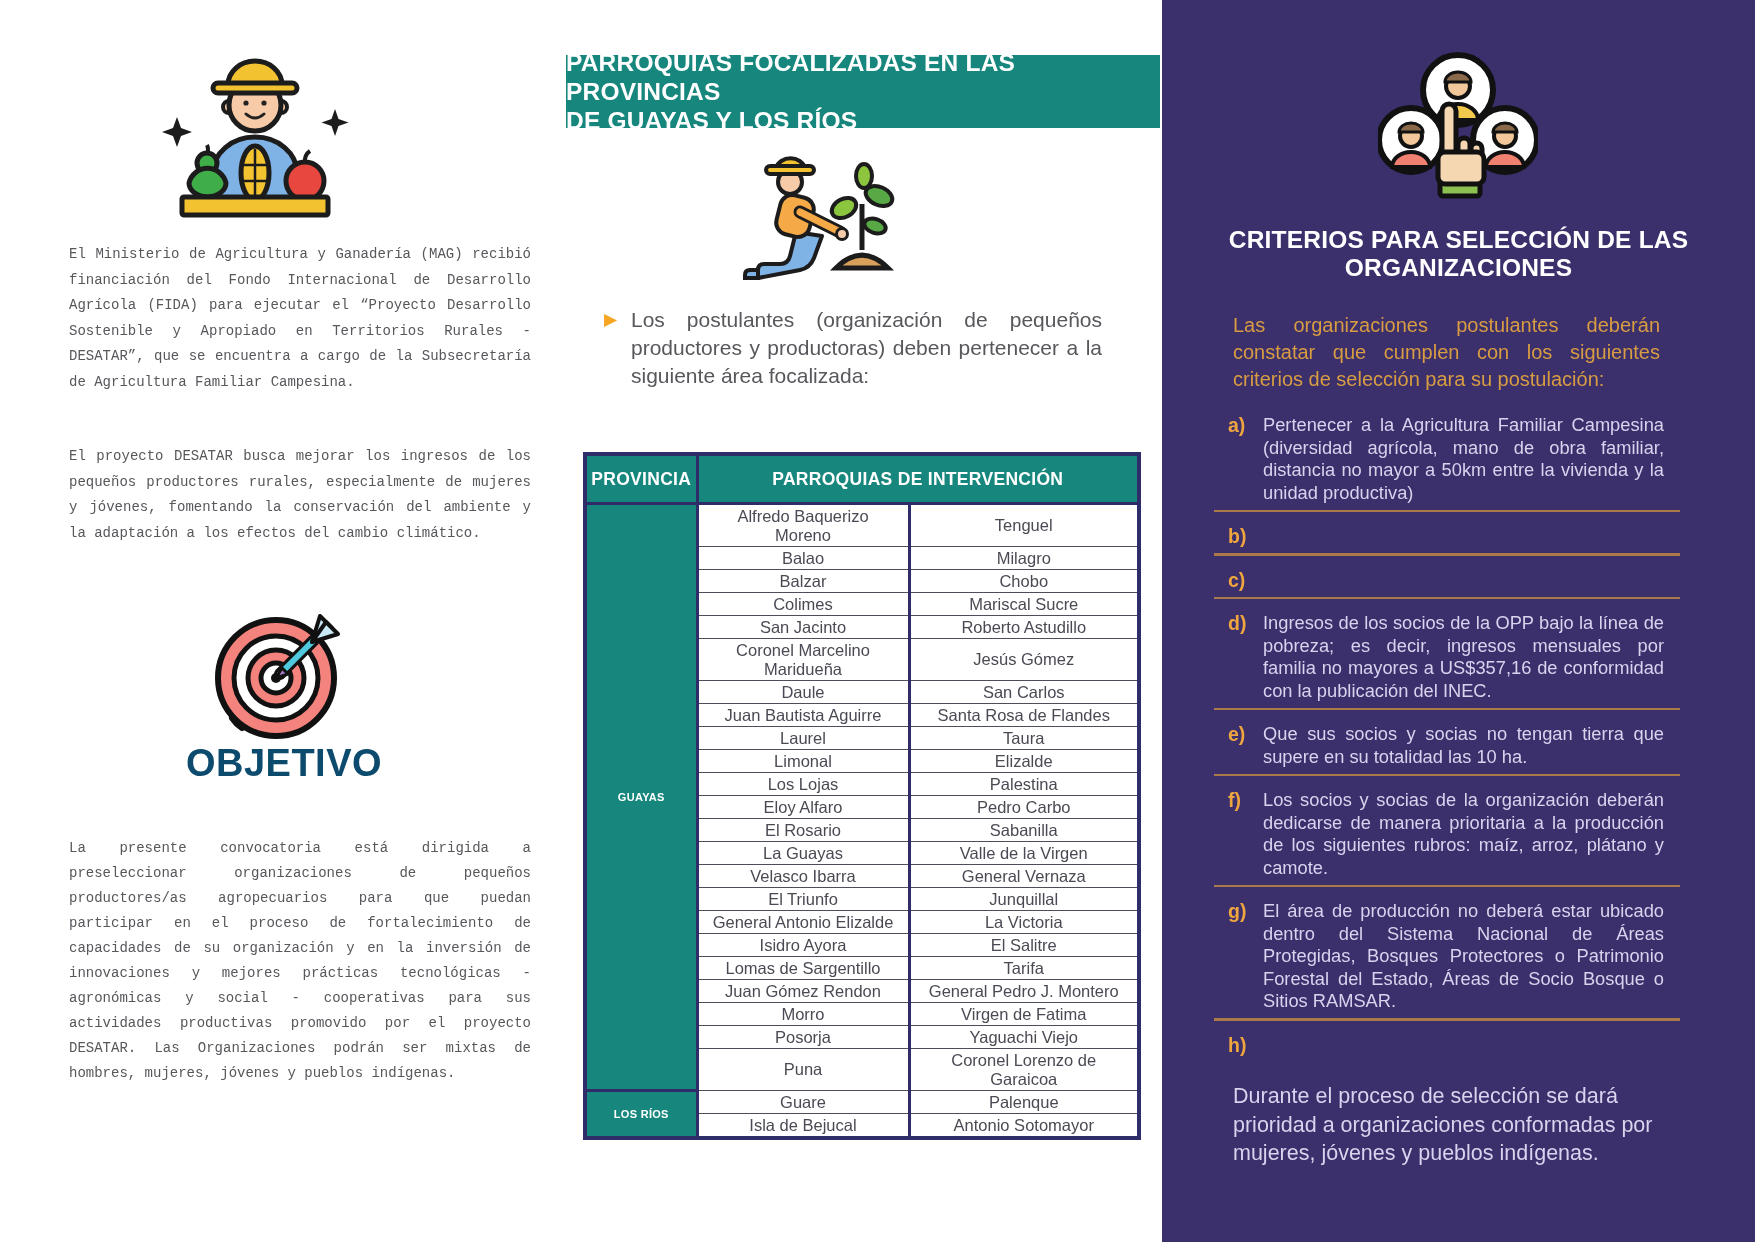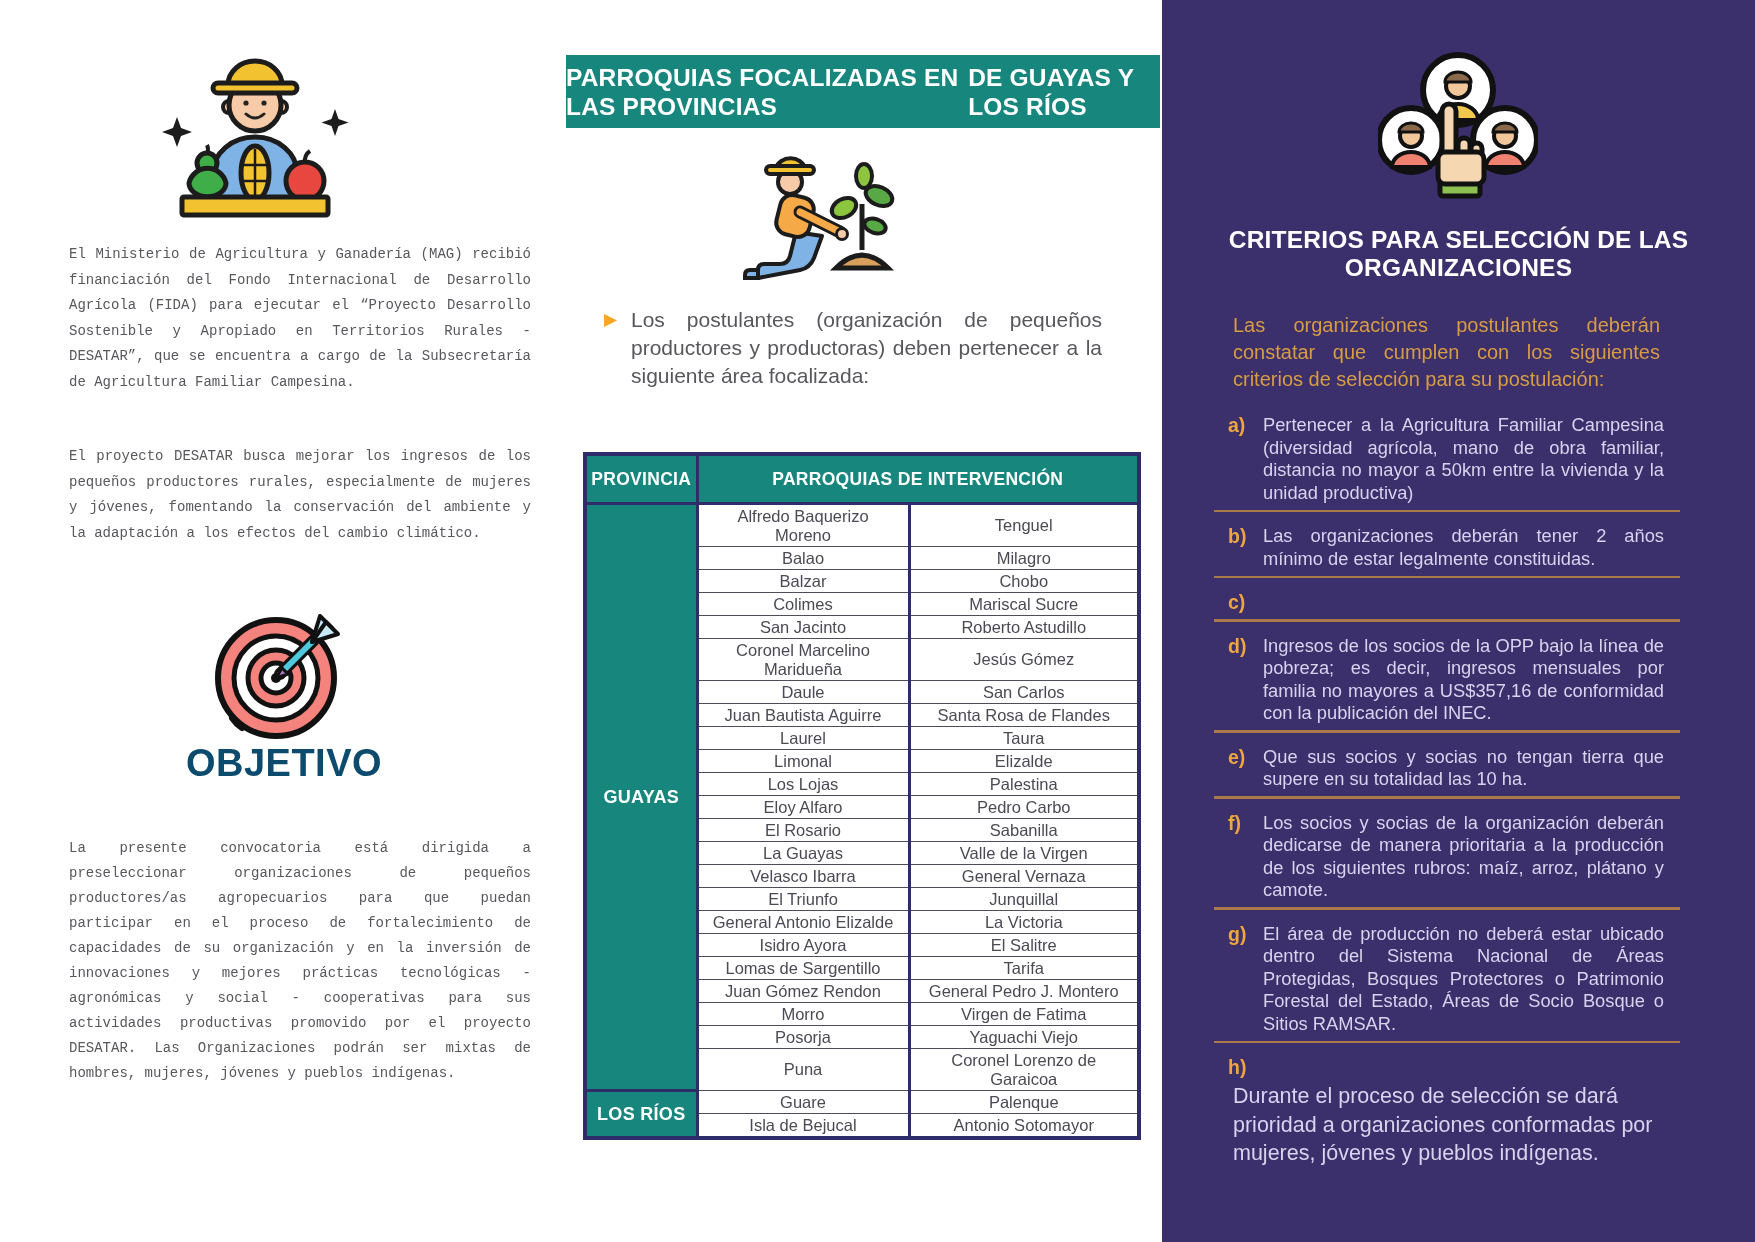--- a/index.html
+++ b/index.html
@@ -12,35 +12,35 @@
   #p1{left:53px;top:226px;width:462px;}
   #p2{left:53px;top:428px;width:462px;}
   #left-icon{left:155px;top:40px;width:200px;height:182px;}
   #target-icon{left:208px;top:598px;width:142px;height:146px;}
   #objetivo-title{left:53px;top:742px;width:462px;margin:0;text-align:center;
      color:#0c4a6e;font-size:38px;font-weight:bold;letter-spacing:.5px;}
   #p3{left:53px;top:820px;width:462px;line-height:25px;}
 
   
   #mid-band{left:566px;top:55px;width:594px;height:73px;background:#17877D;
-     display:flex;flex-direction:row;align-items:center;justify-content:center;}
+     display:flex;flex-direction:column;align-items:flex-start;justify-content:center;}
   #mid-band div{color:#ffffff;font-weight:bold;font-size:24.5px;line-height:29px;letter-spacing:.2px;}
   #mid-icon{left:738px;top:146px;width:166px;height:138px;}
   #bullet{left:604px;top:306px;width:498px;display:flex;gap:9px;}
   #bullet .arrow{color:#F5A623;font-size:17px;line-height:28px;flex:0 0 18px;}
   #bullet p{margin:0;color:#57575C;font-size:21px;line-height:28px;text-align:justify;flex:1;}
 
   table#ptable{left:583px;top:452px;width:554px;position:absolute;border-collapse:collapse;
      table-layout:fixed;border:4px solid #2F2C6A;}
   #ptable th{background:#17877D;color:#ffffff;font-weight:bold;font-size:17.5px;
      letter-spacing:.3px;height:44px;border:3px solid #2F2C6A;}
   #ptable td.parr{background:#ffffff;color:#4A4A54;font-size:16.5px;line-height:19px;
      text-align:center;padding:1.5px 10px;border-top:1.5px solid #4e4e5a;border-bottom:1.5px solid #4e4e5a;
      border-left:3px solid #2F2C6A;border-right:3px solid #2F2C6A;}
-  #ptable td.prov{background:#17877D;color:#ffffff;font-weight:bold;font-size:18px;
+  #ptable td.prov{background:#17877D;color:#ffffff;font-weight:bold;font-size:11px;
      letter-spacing:.3px;text-align:center;border:3px solid #2F2C6A;padding:0 4px;}
 
   
   #right-panel{left:1162px;top:0;width:593px;height:1242px;background:#3B2F6C;}
   #right-icon{position:absolute;left:216px;top:48px;width:160px;height:156px;}
   #right-title{position:absolute;left:40px;top:226px;width:513px;margin:0;text-align:center;
      color:#ffffff;font-weight:bold;font-size:24.5px;line-height:28px;letter-spacing:.2px;}
   #right-intro{position:absolute;left:71px;top:312px;width:427px;margin:0;
      color:#D89C42;font-size:20px;line-height:27px;text-align:justify;}
   #criteria{position:absolute;left:66px;top:414px;width:436px;margin:0;padding:0;list-style:none;}
@@ -274,21 +274,20 @@
 
     <p id="right-intro">Las organizaciones postulantes deberán constatar que cumplen con los siguientes criterios de selección para su postulación:</p>
 
     <ol id="criteria">
         <li>
           <span class="clet">a)</span>
           <span class="ctxt">Pertenecer a la Agricultura Familiar Campesina (diversidad agrícola, mano de obra familiar, distancia no mayor a 50km entre la vivienda y la unidad productiva)</span>
         </li>
         <li>
           <span class="clet">b)</span>
-          <span class="ctxt">Las organizaciones deberán tener 2 años mínimo de estar legalmente constituidas.</span>
         </li>
         <li>
           <span class="clet">c)</span>
         </li>
         <li>
           <span class="clet">d)</span>
           <span class="ctxt">Ingresos de los socios de la OPP bajo la línea de pobreza; es decir, ingresos mensuales por familia no mayores a US$357,16 de conformidad con la publicación del INEC.</span>
         </li>
         <li>
           <span class="clet">e)</span>

